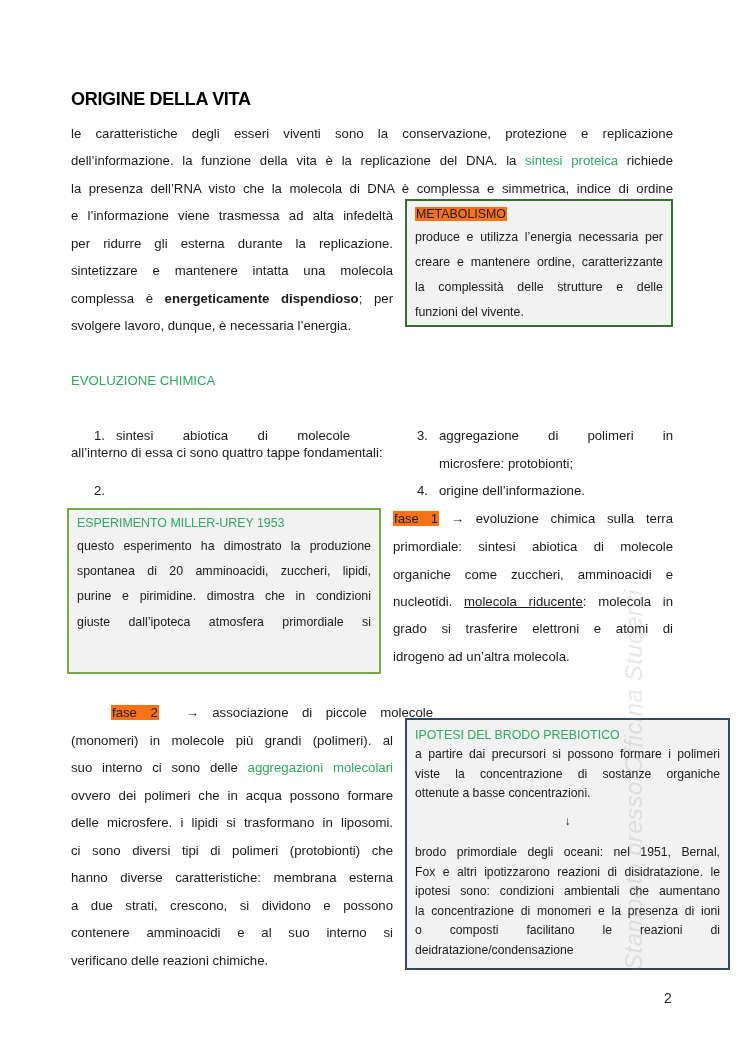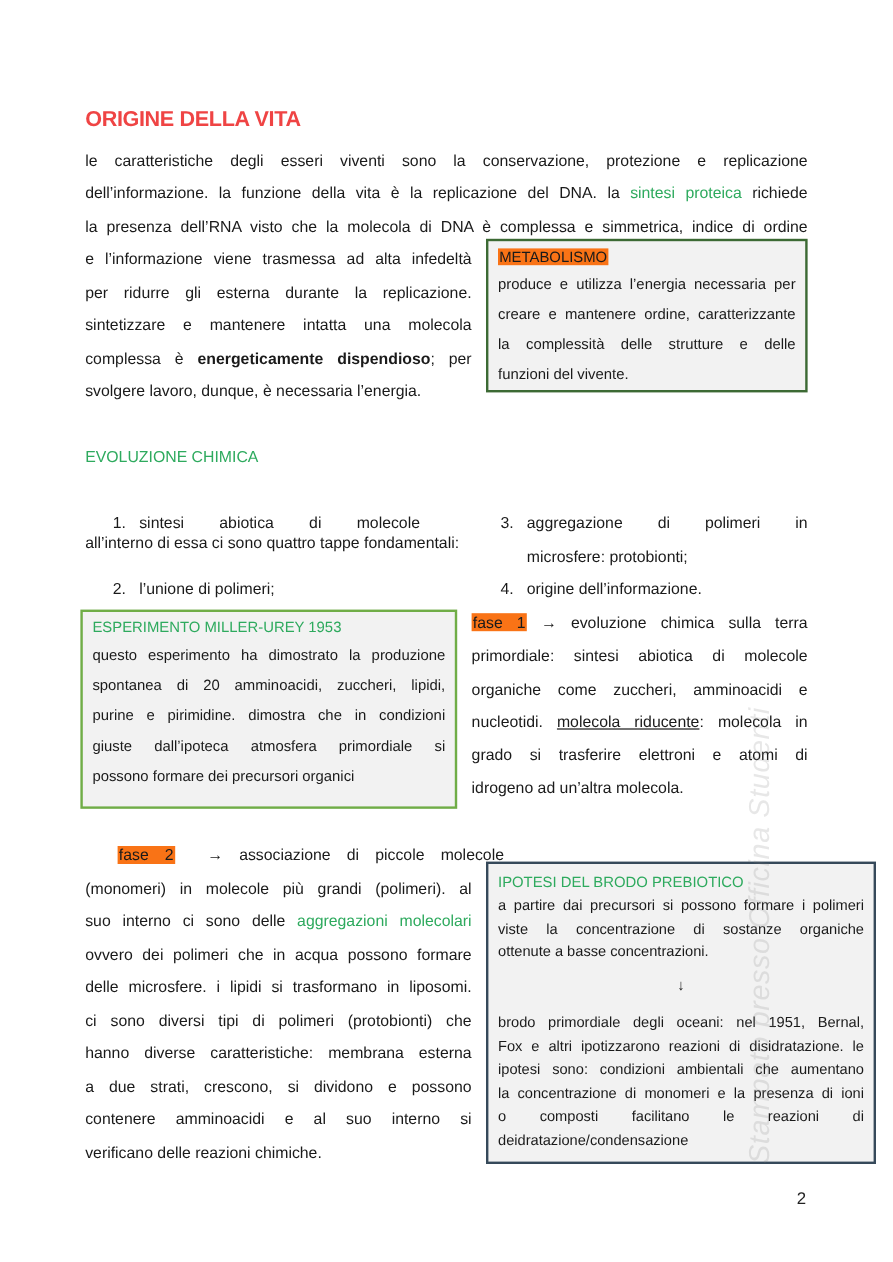--- a/index.html
+++ b/index.html
@@ -3,21 +3,21 @@
   <meta charset="utf-8">
   <style>
     html, body { margin: 0; padding: 0; }
     body {
       width: 744px; height: 1052px; background: #ffffff; position: relative; overflow: hidden;
       font-family: "Liberation Sans", "DejaVu Sans", sans-serif; color: #1a1a1a;
     }
     .abs { position: absolute; }
     .txt { font-size: 13.2px; line-height: 27.5px; }
     .just { text-align: justify; text-align-last: justify; }
-    .title { left: 71px; top: 89px; font-size: 18px; font-weight: bold; color: #ef4444; letter-spacing: -0.3px; }
+    .title { left: 71px; top: 89px; font-size: 18px; font-weight: bold; color: #000000; letter-spacing: -0.3px; }
     .green { color: #2eaa5e; }
     .hl { background: #f97316; padding: 0 1px; }
     .box { position: absolute; background: #f2f2f2; box-sizing: border-box; }
     .box1 { left: 405px; top: 199px; width: 268px; height: 128px; border: 2px solid #3c6a34; padding: 2px 8px; }
     .box2 { left: 67px; top: 508px; width: 314px; height: 166px; border: 2px solid #70ad47; padding: 2px 8px; }
     .box3 { left: 405px; top: 718px; width: 325px; height: 252px; border: 2px solid #36495a; padding: 5px 8px; }
     .box .line { font-size: 12.4px; line-height: 25px; white-space: nowrap; }
     .box2 .line { font-size: 12.4px; line-height: 25.2px; }
     .box3 .line { font-size: 12.2px; line-height: 19.5px; }
     .box .head { font-size: 12.4px; line-height: 22px; }
@@ -56,49 +56,47 @@
 
 <div class="abs txt green" style="left:71px; top:367px;">EVOLUZIONE CHIMICA</div>
 <div class="abs txt" style="left:71px; top:395px;margin-top:44px;">all’interno di essa ci sono quattro tappe fondamentali:</div>
 
 <div class="ol-item" style="left:85px; top:422px; width:265px;">
   <span class="num" style="left:0;">1.</span>
   <div class="just" style="margin-left:31px;">sintesi abiotica di molecole</div>
 </div>
 <div class="ol-item" style="left:85px; top:477px; width:265px;">
   <span class="num" style="left:0;">2.</span>
-  <div style="margin-left:31px;">l’unione di polimeri;</div>
 </div>
 <div class="ol-item" style="left:408px; top:422px; width:265px;">
   <span class="num" style="left:0;">3.</span>
   <div class="just" style="margin-left:31px;">aggregazione di polimeri in</div>
   <div style="margin-left:31px;">microsfere: protobionti;</div>
 </div>
 <div class="ol-item" style="left:408px; top:477px; width:265px;">
   <span class="num" style="left:0;">4.</span>
   <div style="margin-left:31px;">origine dell’informazione.</div>
 </div>
 
 <div class="box box2">
   <div class="head green">ESPERIMENTO MILLER-UREY 1953</div>
   <div class="line just">questo esperimento ha dimostrato la produzione</div>
   <div class="line just">spontanea di 20 amminoacidi, zuccheri, lipidi,</div>
   <div class="line just">purine e pirimidine. dimostra che in condizioni</div>
   <div class="line just">giuste dall’ipoteca atmosfera primordiale si</div>
-  <div class="line">possono formare dei precursori organici</div>
 </div>
 
 <div class="abs txt just" style="left:393px; top:505px; width:280px;"><span class="hl">fase 1</span><span> → evoluzione chimica sulla terra</span></div>
 <div class="abs txt just" style="left:393px; top:533px; width:280px;">primordiale: sintesi abiotica di molecole</div>
 <div class="abs txt just" style="left:393px; top:561px; width:280px;">organiche come zuccheri, amminoacidi e</div>
 <div class="abs txt just" style="left:393px; top:588px; width:280px;"><span>nucleotidi. </span><span class="ul">molecola riducente</span><span>: molecola in</span></div>
 <div class="abs txt just" style="left:393px; top:615px; width:280px;">grado si trasferire elettroni e atomi di</div>
 <div class="abs txt" style="left:393px; top:643px; width:280px;">idrogeno ad un’altra molecola.</div>
 
-<div class="abs txt just" style="left:58px; top:699px; width:322px;padding-left:40px;"><span class="hl">fase 2</span><span style="white-space:pre;">  → associazione di piccole molecole</span></div>
+<div class="abs txt just" style="left:71px; top:699px; width:322px;padding-left:40px;"><span class="hl">fase 2</span><span style="white-space:pre;">  → associazione di piccole molecole</span></div>
 <div class="abs txt just" style="left:71px; top:727px; width:322px;">(monomeri) in molecole più grandi (polimeri). al</div>
 <div class="abs txt just" style="left:71px; top:754px; width:322px;"><span>suo interno ci sono delle </span><span class="green">aggregazioni molecolari</span></div>
 <div class="abs txt just" style="left:71px; top:782px; width:322px;">ovvero dei polimeri che in acqua possono formare</div>
 <div class="abs txt just" style="left:71px; top:809px; width:322px;">delle microsfere. i lipidi si trasformano in liposomi.</div>
 <div class="abs txt just" style="left:71px; top:837px; width:322px;">ci sono diversi tipi di polimeri (protobionti) che</div>
 <div class="abs txt just" style="left:71px; top:864px; width:322px;">hanno diverse caratteristiche: membrana esterna</div>
 <div class="abs txt just" style="left:71px; top:892px; width:322px;">a due strati, crescono, si dividono e possono</div>
 <div class="abs txt just" style="left:71px; top:919px; width:322px;">contenere amminoacidi e al suo interno si</div>
 <div class="abs txt" style="left:71px; top:947px; width:322px;">verificano delle reazioni chimiche.</div>
 

